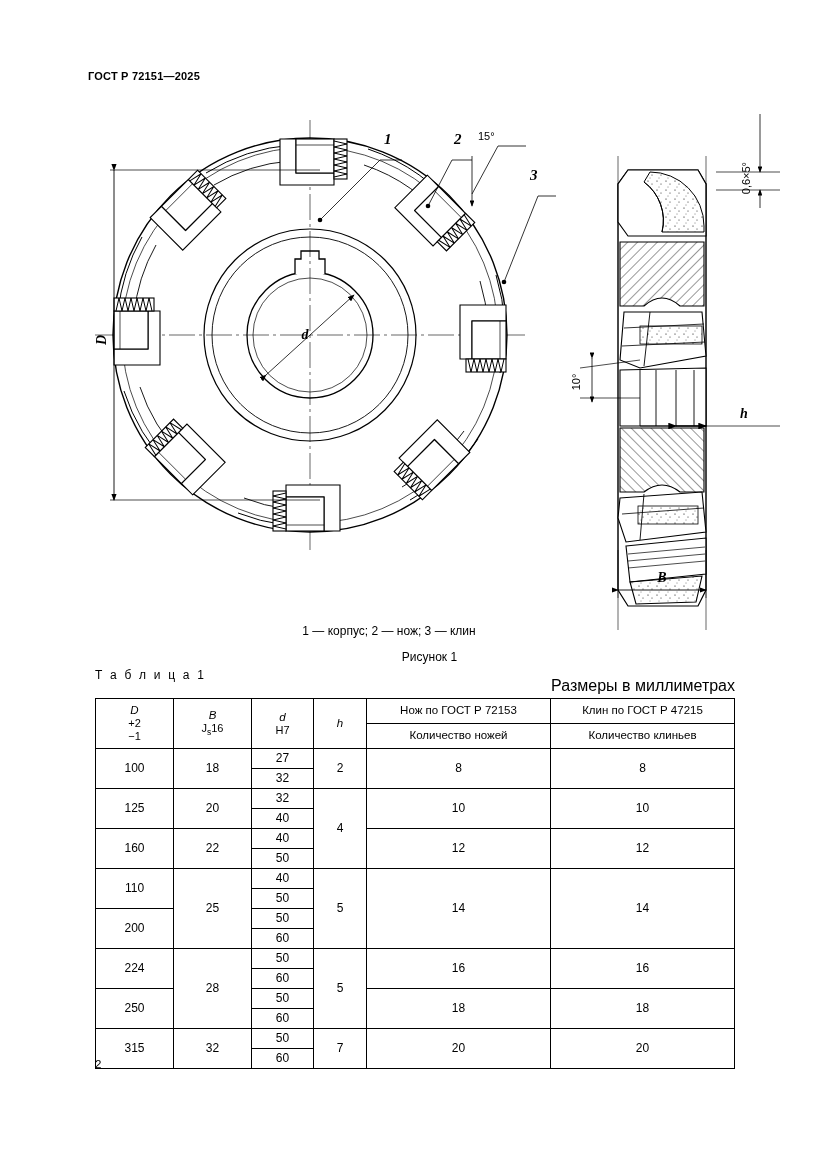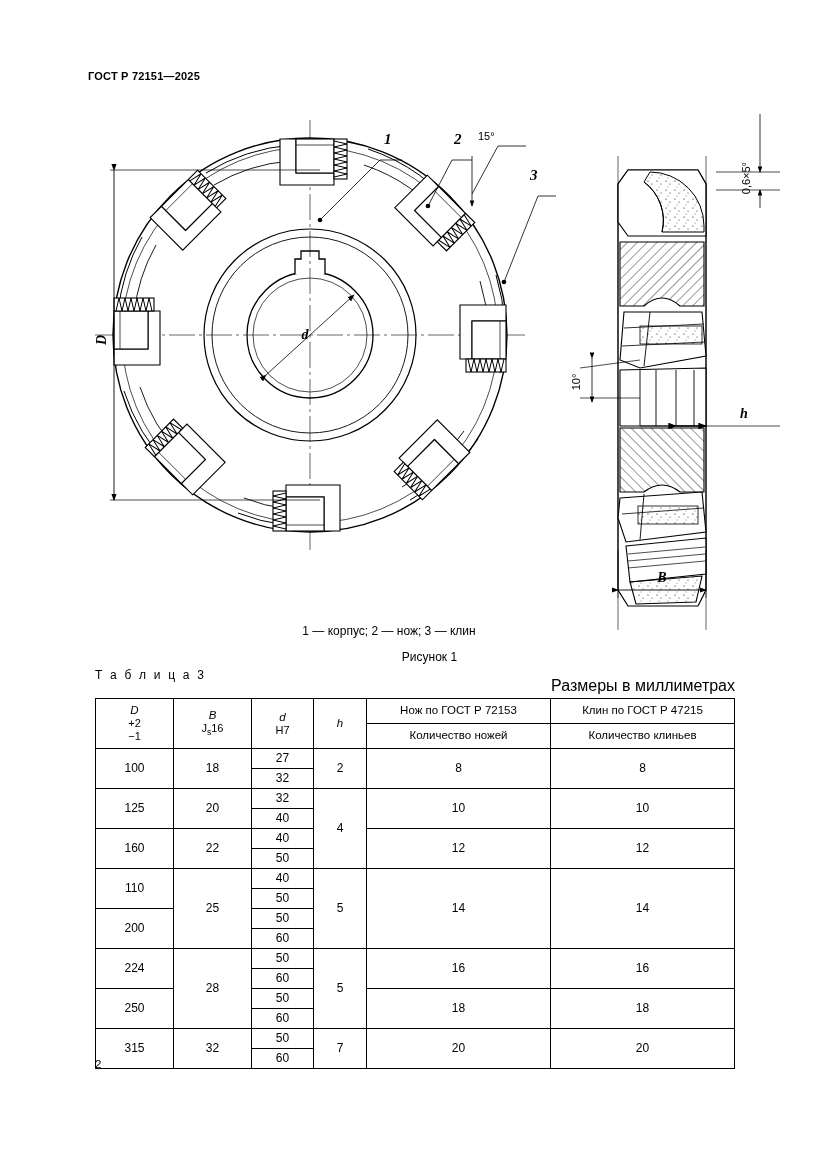--- a/index.html
+++ b/index.html
@@ -313,21 +313,21 @@
     <text x="582" y="472" font-family="Liberation Serif, serif" font-size="14" font-style="italic" font-weight="bold" text-anchor="middle">B</text>
   </g>
 </svg>
 </div>
 
 <div class="fig-legend">
   <span>1 — корпус; 2 — нож; 3 — клин</span>
 </div>
 <div class="fig-caption">Рисунок 1</div>
 
-<div class="table-title">Т а б л и ц а  3</div>
+<div class="table-title">Т а б л и ц а  1</div>
 <div class="units-note">Размеры в миллиметрах</div>
 
 <table class="spec">
   <colgroup>
     <col style="width:78px">
       <col style="width:78px">
       <col style="width:62px">
     <col style="width:53px">
       <col style="width:184px">
       <col style="width:184px">

